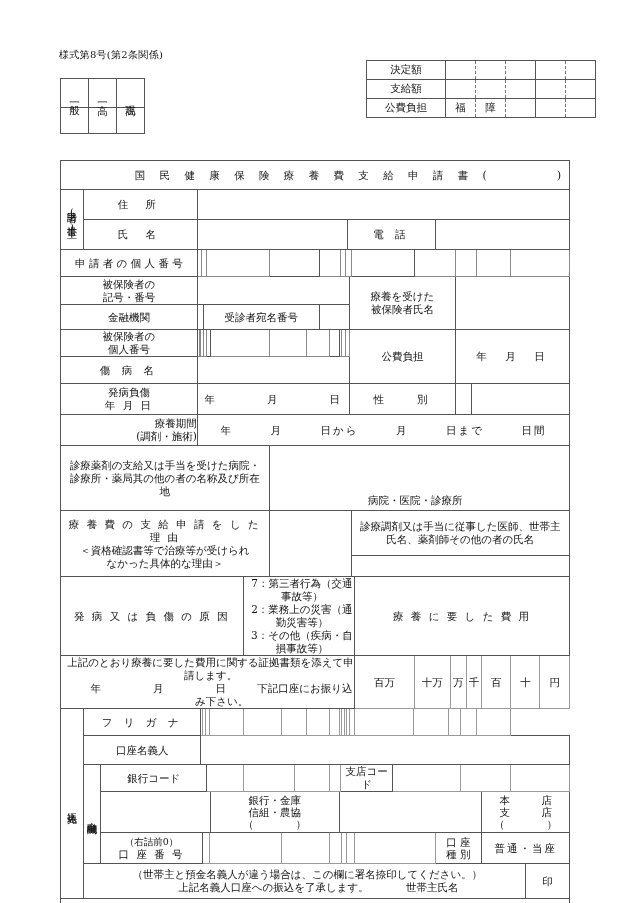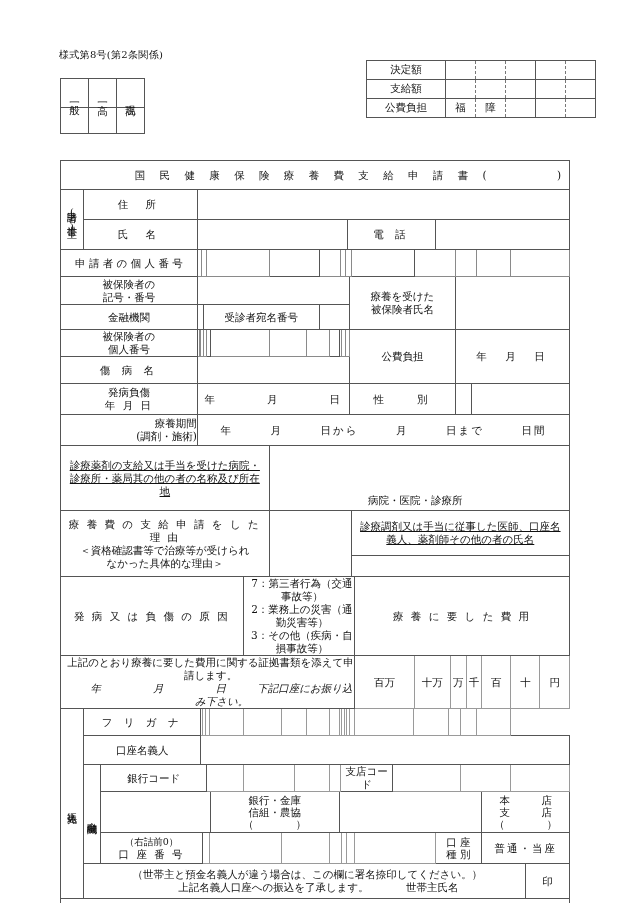--- a/index.html
+++ b/index.html
@@ -51,21 +51,21 @@
 
   .lft{text-align:left;padding-left:6px !important;}
   .rgt{text-align:right;padding-right:8px !important;}
   .tal{text-align:left;}
   .small{font-size:9.5px;}
 
   .diagwrap{position:relative;width:100%;height:100%;}
   svg.diag{position:absolute;inset:0;width:100%;height:100%;}
 
   .reasonlist{text-align:left;padding-left:6px !important;font-size:10px;line-height:14px;}
-  .padbox{padding:4px 6px !important;text-align:left;line-height:15px;text-decoration:underline;}
+  .padbox{padding:4px 6px !important;text-align:left;line-height:15px;}
   .inkmark{font-size:11px;}
 </style>
 </head>
 <body>
 
 <div class="page">
 
   <div class="formno">様式第8号(第2条関係)</div>
 
   <table class="kubun bx">
@@ -232,40 +232,40 @@
       </td>
     </tr>
 
     <tr>
       <td colspan="22" rowspan="2" style="height:56px;">
         <span class="two sp1">療 養 費 の 支 給 申 請 を し た 理 由</span>
         <span class="two">＜資格確認書等で治療等が受けられ</span>
         <span class="two">なかった具体的な理由＞</span>
       </td>
       <td colspan="16" rowspan="2"></td>
-      <td colspan="22" class="padbox" style="height:36px;">診療調剤又は手当に従事した医師、口座名義人、薬剤師その他の者の氏名</td>
+      <td colspan="22" class="padbox" style="height:36px;">診療調剤又は手当に従事した医師、世帯主氏名、薬剤師その他の者の氏名</td>
     </tr>
     <tr>
       <td colspan="22" style="height:20px;"></td>
     </tr>
 
     <tr>
       <td colspan="21" style="height:42px;" class="sp1">発 病 又 は 負 傷 の 原 因</td>
       <td colspan="18" class="reasonlist">
         <div>7：第三者行為（交通事故等）</div>
         <div>2：業務上の災害（通勤災害等）</div>
         <div>3：その他（疾病・自損事故等）</div>
       </td>
       <td colspan="21" class="sp1">療 養 に 要 し た 費 用</td>
     </tr>
 
     <tr>
       <td colspan="39" style="height:32px;" class="tal">
         <div style="padding-left:6px;">上記のとおり療養に要した費用に関する証拠書類を添えて申請します。</div>
-        <div style="padding-left:28px;font-style:italic;">
+        <div style="padding-left:28px;">
           <span class="sp1">年　　　　月　　　　日</span>
           <span style="padding-left:26px;">下記口座にお振り込み下さい。</span>
         </div>
       </td>
       <td colspan="3" class="thin">百万</td>
       <td colspan="3" class="thin">十万</td>
       <td colspan="3" class="thin">万</td>
       <td colspan="3" class="thin">千</td>
       <td colspan="3" class="thin">百</td>
       <td colspan="3" class="thin">十</td>

